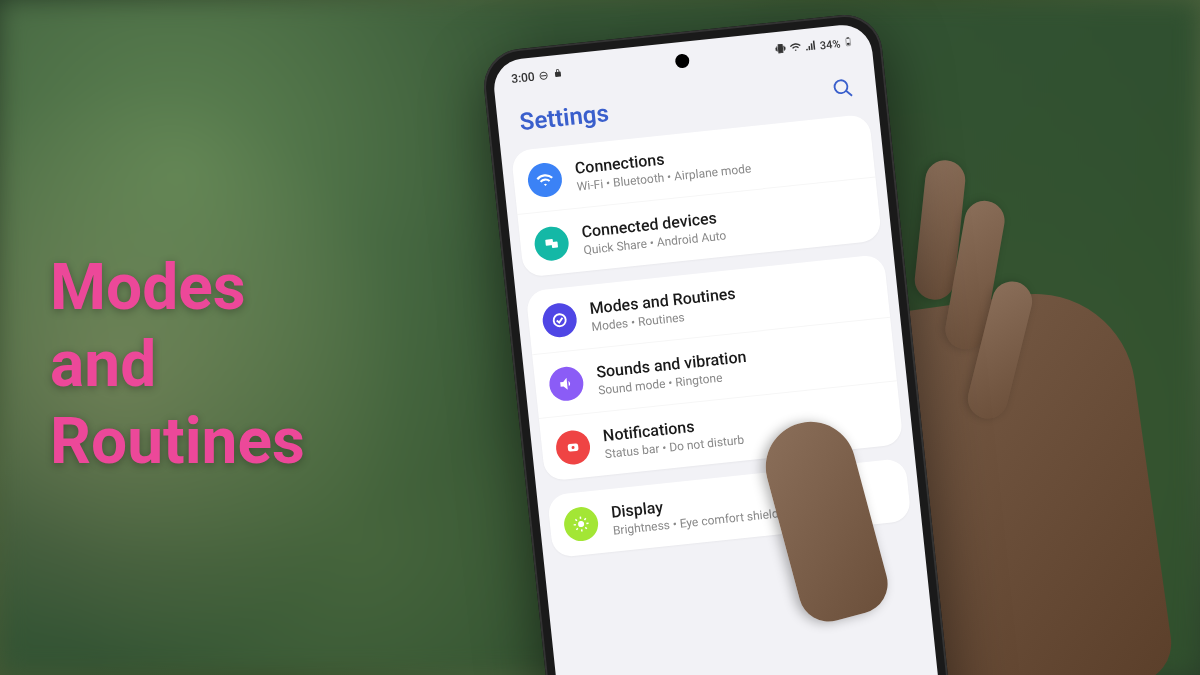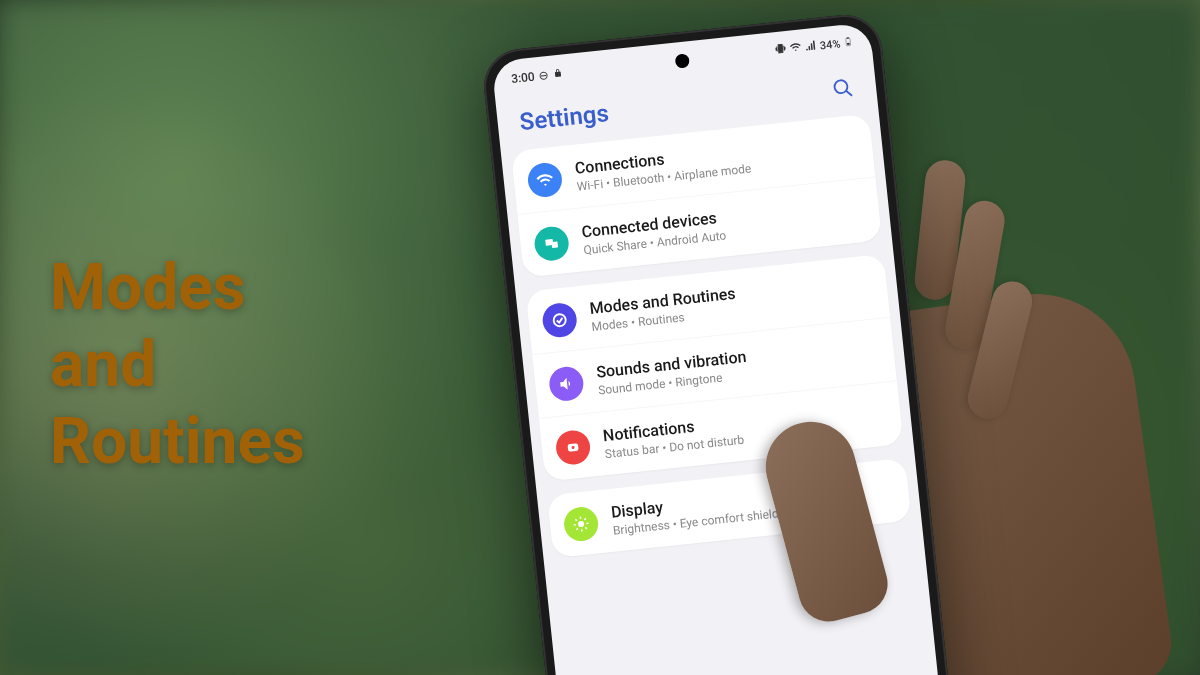--- a/index.html
+++ b/index.html
@@ -19,21 +19,21 @@
         radial-gradient(circle at 85% 70%, rgba(60,90,50,0.7) 0%, transparent 40%),
         radial-gradient(circle at 30% 80%, rgba(90,120,70,0.5) 0%, transparent 30%),
         radial-gradient(circle at 10% 55%, rgba(180,160,120,0.4) 0%, transparent 25%),
         linear-gradient(135deg, #3a5a3a 0%, #2a4a2a 100%);
       filter: blur(12px);
     }
     .overlay-title {
       position: absolute;
       left: 50px;
       top: 250px;
-      color: #a16207;
+      color: #ec4899;
       font-size: 64px;
       font-weight: 700;
       line-height: 1.2;
       text-shadow: 0 2px 8px rgba(0,0,0,0.3);
       z-index: 5;
     }
     .phone-wrap {
       position: absolute;
       left: 520px;
       top: 30px;

